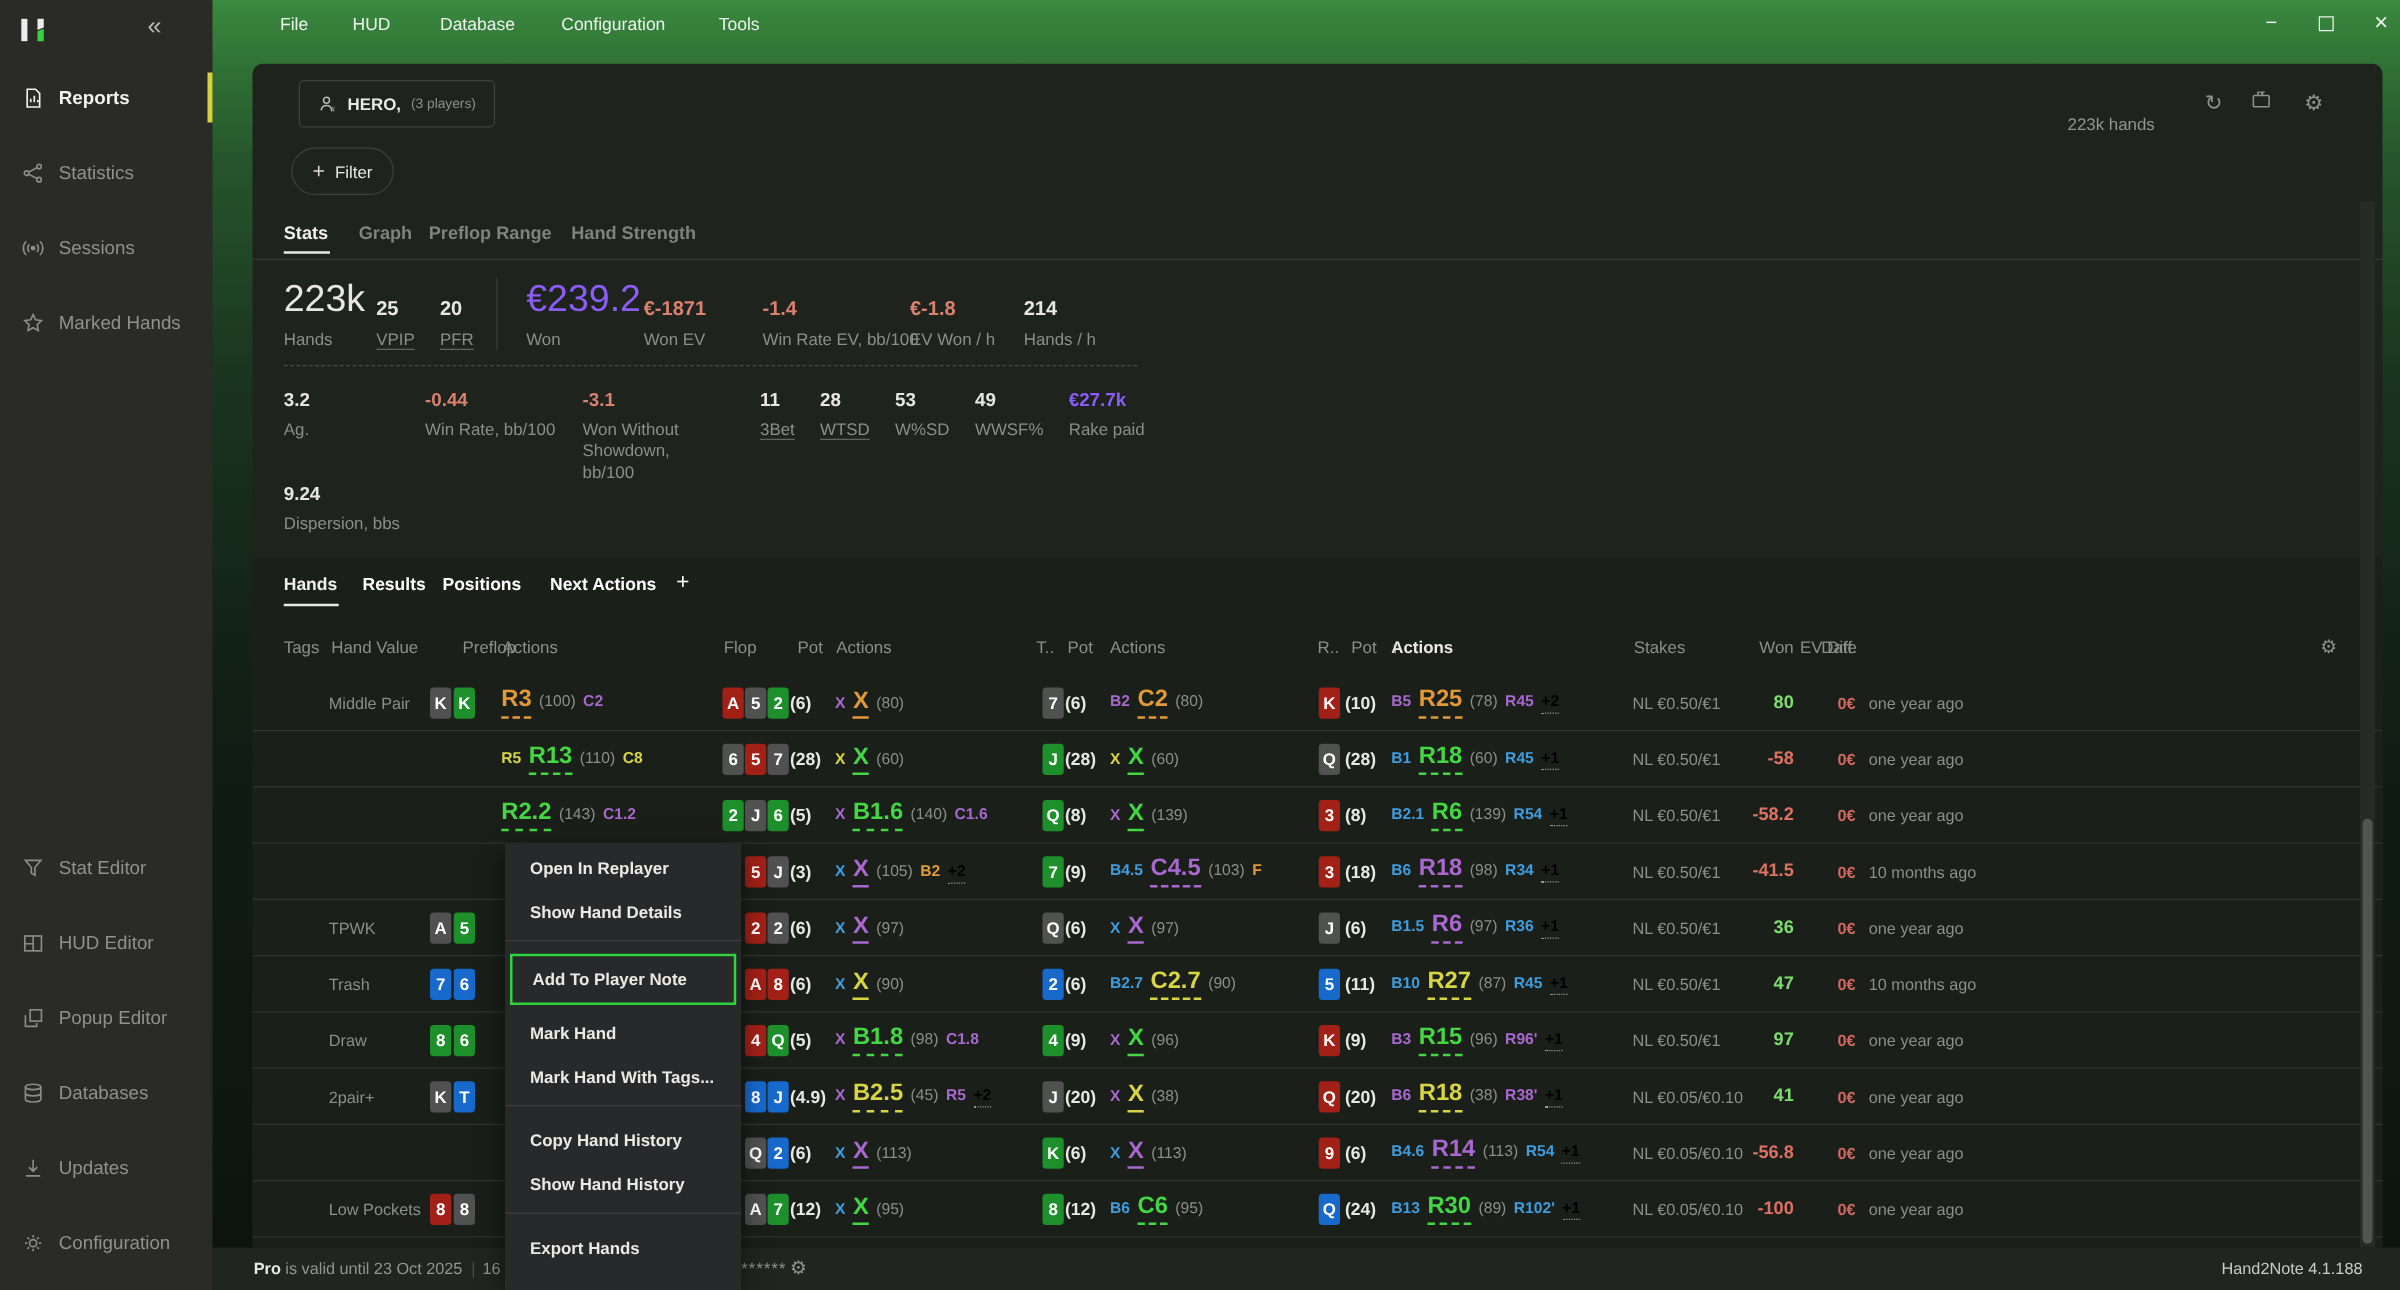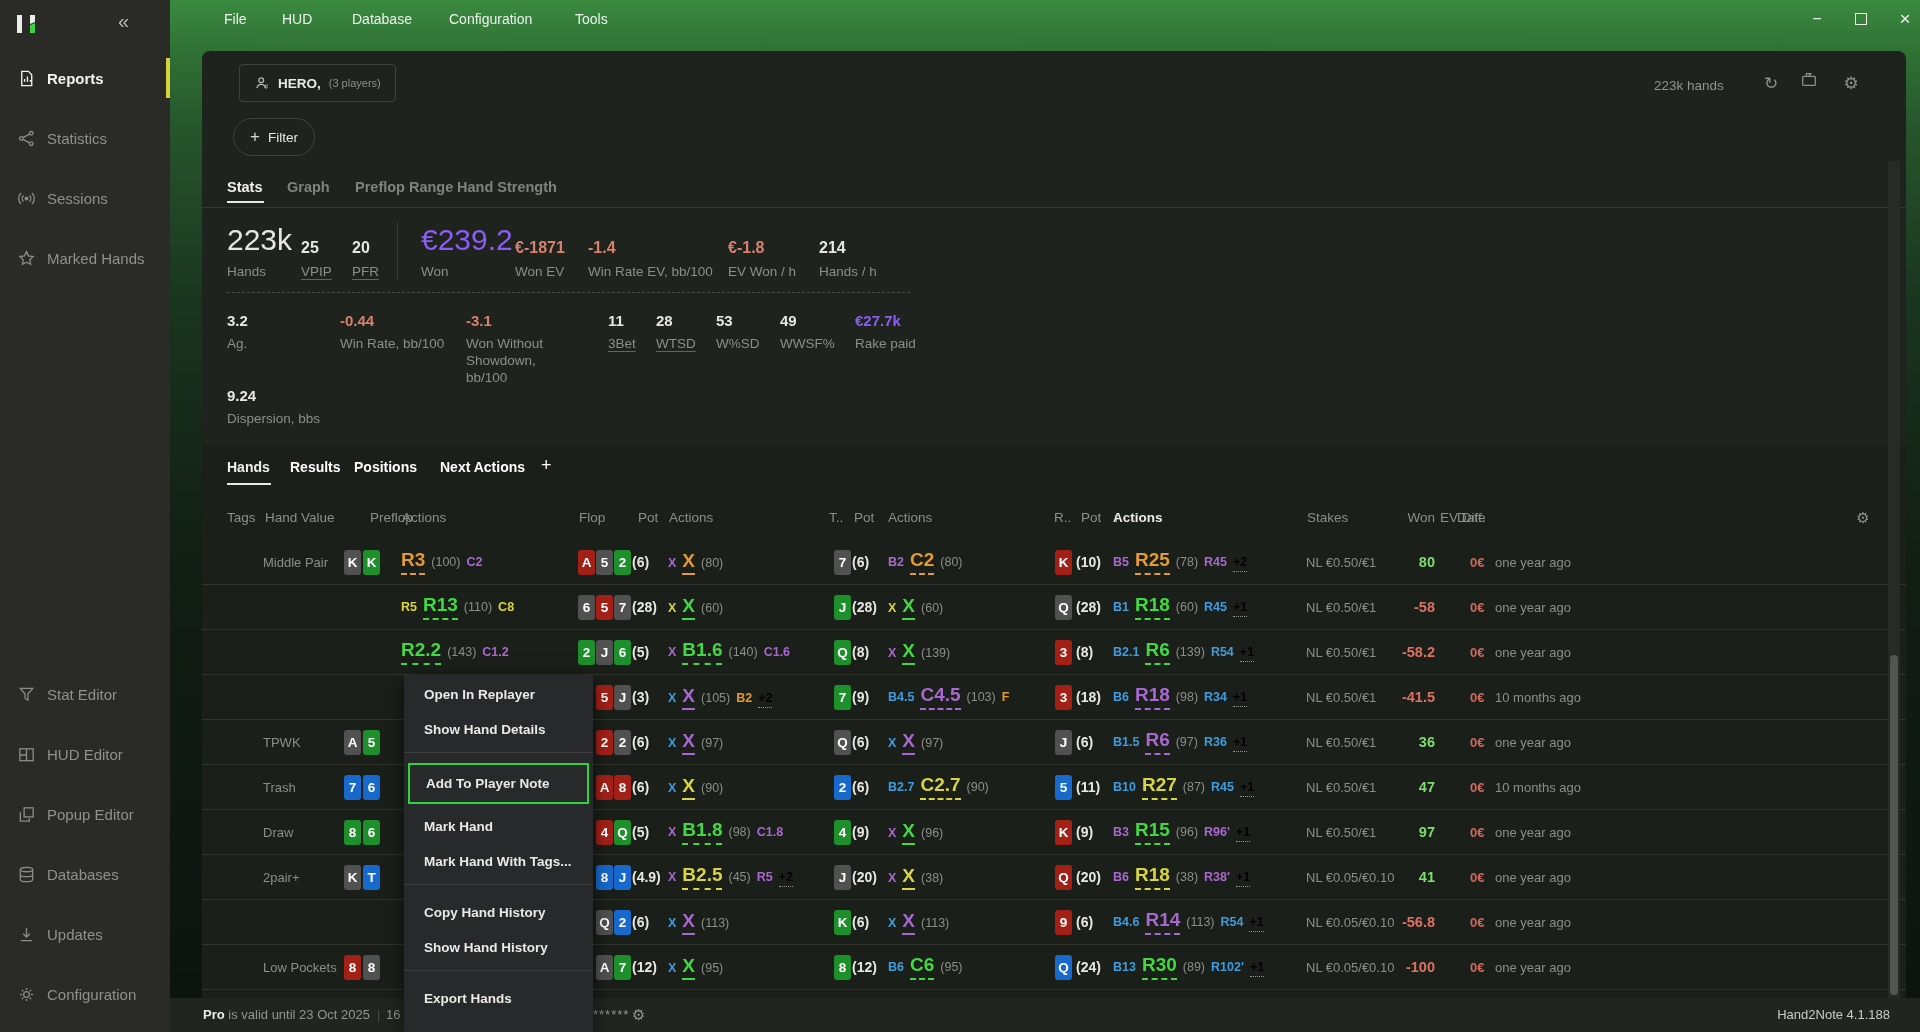--- a/index.html
+++ b/index.html
@@ -28,39 +28,39 @@
   .side-bot:nth-child(3){top:794px}.side-bot:nth-child(4){top:854px}
   .side-bot:nth-child(5){top:914px}.side-bot:nth-child(6){top:974px}
   #active-bar{position:absolute;right:0;top:58px;width:4px;height:40px;background:#d6d23e}
   
   #panel{position:absolute;left:202px;top:51px;width:1704px;height:947px;background:#1e231d;border-radius:8px 8px 0 0}
   #hands-bg{position:absolute;left:0;top:395px;width:1704px;height:552px;background:#1a1f19}
   #chip{position:absolute;left:37px;top:13px;height:36px;border:1px solid #3c423c;border-radius:4px;
     display:flex;align-items:center;gap:8px;padding:0 14px;cursor:pointer}
   #chip .nm{color:#e9e9e4;font-size:13.5px;font-weight:700}
   #chip .pl{color:#8a8f89;font-size:11px}
-  #hands-count{position:absolute;left:1452px;top:27px;color:#92958f;font-size:13.5px}
+  #hands-count{position:absolute;left:1452px;top:41px;color:#92958f;font-size:13.5px}
   .top-ico{position:absolute;top:22px;color:#8d918b;font-size:17px;cursor:pointer;width:26px;text-align:center}
   #filter-btn{position:absolute;left:31px;top:67px;height:36px;border:1px solid #3c423c;border-radius:19px;
     display:flex;align-items:center;gap:8px;padding:0 16px;color:#e9e9e4;font-size:13.5px;cursor:pointer}
   #filter-btn .pls{font-size:17px;font-weight:400;color:#d8d8d2}
   .vtab{position:absolute;top:128px;font-size:14.5px;color:#7e847d;font-weight:700;cursor:pointer}
-  .vtab:nth-child(1){left:25px}.vtab:nth-child(2){left:85px}.vtab:nth-child(3){left:153px}.vtab:nth-child(4){left:255px}
+  .vtab:nth-child(1){left:25px}.vtab:nth-child(2){left:85px}.vtab:nth-child(3){left:141px}.vtab:nth-child(4){left:255px}
   .vtab.active{color:#f0f0eb}
   #vtab-underline{position:absolute;left:25px;top:150px;width:37px;height:2px;background:#e9e9e4}
   #vtab-sep{position:absolute;left:0;top:156px;width:1704px;height:1px;background:#343831}
   
   .stat{position:absolute}
   .stat .v{height:34px;display:flex;align-items:flex-end;font-size:16px;font-weight:700;color:#e7e7e2;white-space:nowrap}
   .stat.big .v{font-size:30px;font-weight:400}
   .stat .l{margin-top:6px;font-size:13.5px;color:#8b8f89;line-height:17px}
   .stat .l.lu{text-decoration:underline;text-underline-offset:3px;text-decoration-color:#62655f;cursor:pointer}
   .stat.vg .v{color:#8b5cf6}.stat.vr .v{color:#d9806f}
   .s1{top:172px}.s1:nth-child(1){left:25px}.s1:nth-child(2){left:99px}.s1:nth-child(3){left:150px}
-  .s1:nth-child(4){left:219px}.s1:nth-child(5){left:313px}.s1:nth-child(6){left:386px}
+  .s1:nth-child(4){left:219px}.s1:nth-child(5){left:313px}.s1:nth-child(6){left:408px}
   .s1:nth-child(7){left:526px}.s1:nth-child(8){left:617px}
   #stat-vdiv{position:absolute;left:195px;top:171px;width:1px;height:58px;background:#3a3e38}
   #stat-dash{position:absolute;left:25px;top:241px;width:683px;border-top:1px dashed #494c46}
   .s2{top:258px}.s2 .v{height:20px;font-size:15px}
   .s2:nth-child(1){left:25px}.s2:nth-child(2){left:138px}.s2:nth-child(3){left:264px}
   .s2:nth-child(4){left:406px}.s2:nth-child(5){left:454px}.s2:nth-child(6){left:514px}
   .s2:nth-child(7){left:578px}.s2:nth-child(8){left:653px}
   .s2 .l.w2{width:112px}
   .s3{top:333px}.s3 .v{height:20px;font-size:15px}.s3:nth-child(1){left:25px}
   

